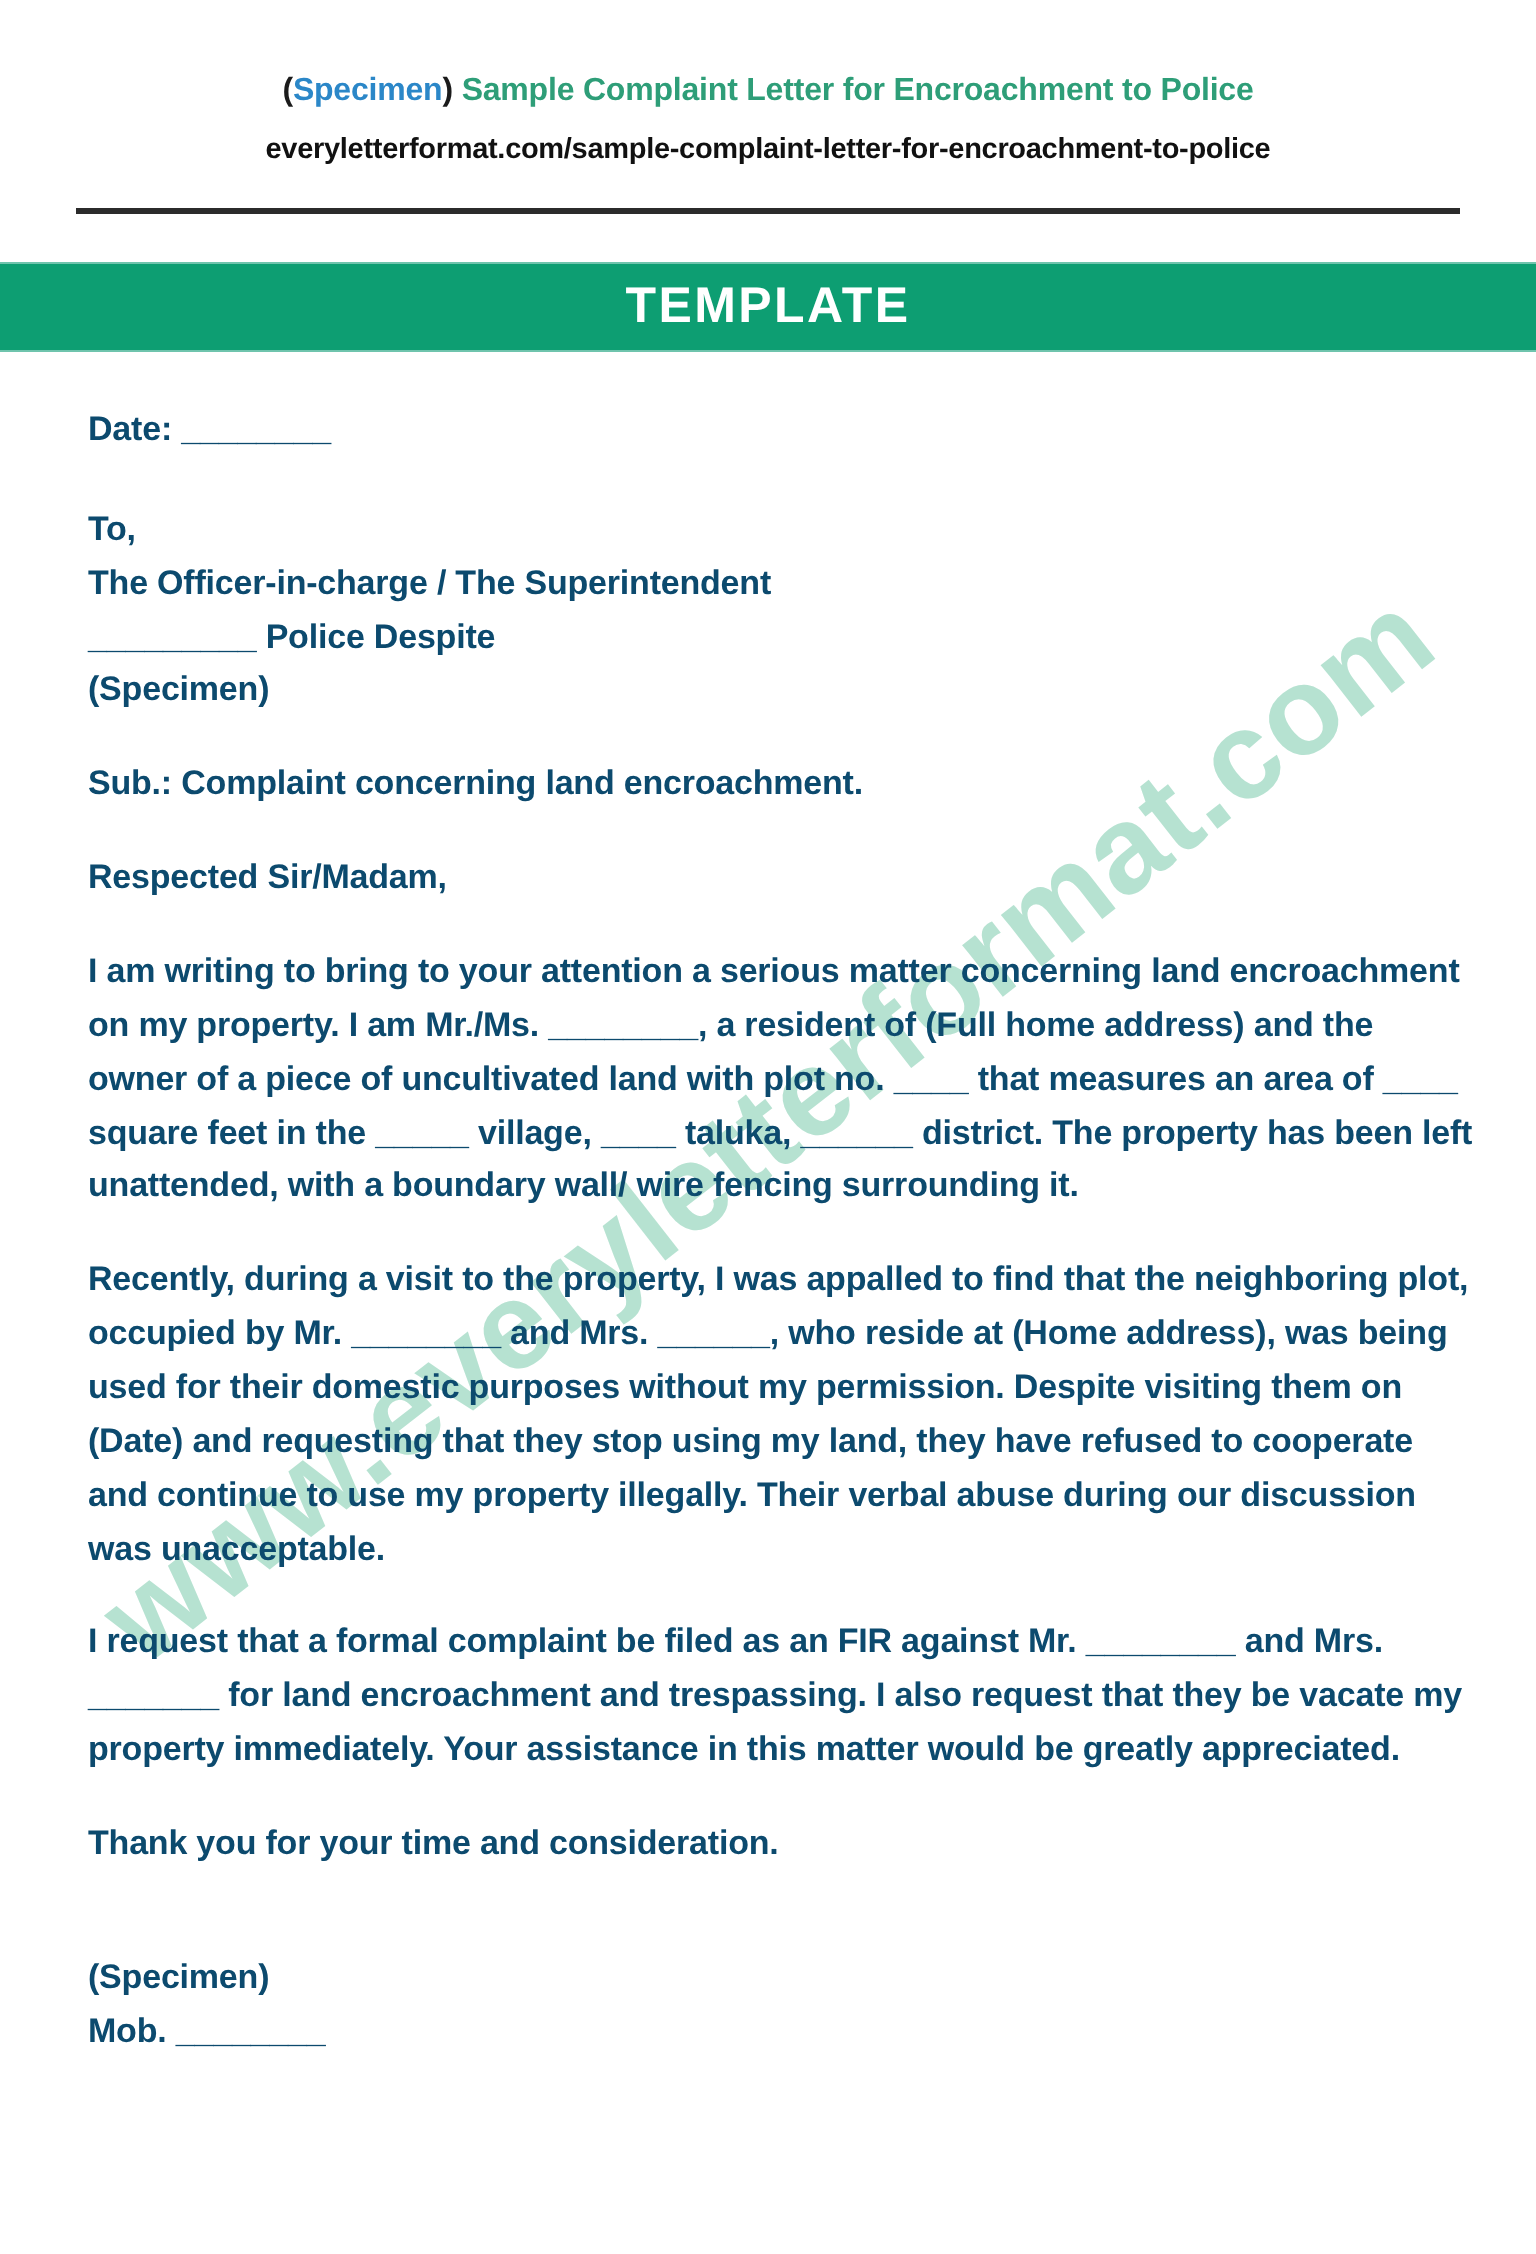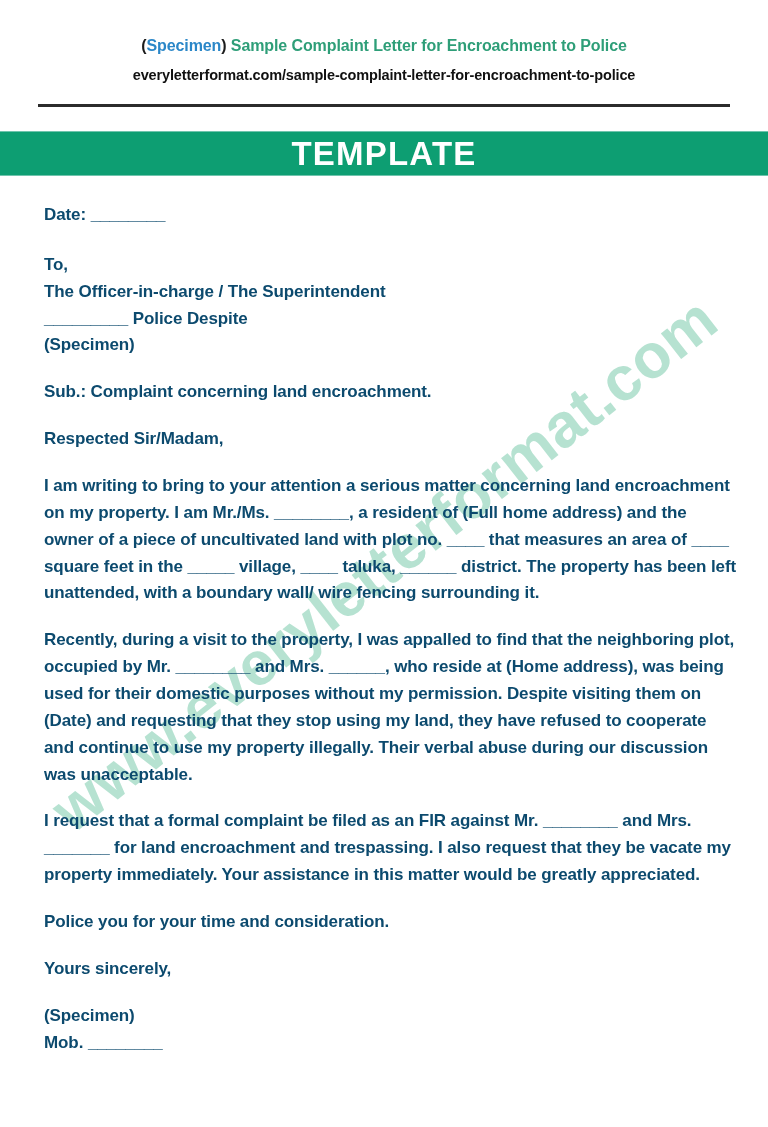--- a/index.html
+++ b/index.html
@@ -56,21 +56,21 @@
     height: 45px;
     background: #0d9e72;
     border-top: 1px solid #6fc4ad;
     border-bottom: 1px solid #6fc4ad;
     display: flex;
     align-items: center;
     justify-content: center;
   }
   .template-banner-label {
     color: #ffffff;
-    font-size: 33px;
+    font-size: 25px;
     font-weight: 700;
     letter-spacing: 1.2px;
   }
 
   
   .letter {
     position: relative;
     z-index: 2;
     padding: 26px 30px 0 44px;
     font-size: 17px;
@@ -151,25 +151,24 @@
   <div class="gap-sm"></div>
 
   <p class="para">Recently, during a visit to the property, I was appalled to find that the neighboring plot, occupied by Mr. ________ and Mrs. ______, who reside at (Home address), was being used for their domestic purposes without my permission. Despite visiting them on (Date) and requesting that they stop using my land, they have refused to cooperate and continue to use my property illegally. Their verbal abuse during our discussion was unacceptable.</p>
 
   <div class="gap-sm"></div>
 
   <p class="para">I request that a formal complaint be filed as an FIR against Mr. ________ and Mrs. _______ for land encroachment and trespassing. I also request that they be vacate my property immediately. Your assistance in this matter would be greatly appreciated.</p>
 
   <div class="gap-sm"></div>
 
-  <p class="block">Police you for your time and consideration.</p>
+  <p class="block">Thank you for your time and consideration.</p>
 
   <div class="gap-sm"></div>
 
-  <p class="block">Yours sincerely,</p>
 
   <div class="gap-sm"></div>
 
   <div class="block">
     <span class="line">(Specimen)</span>
     <span class="line">Mob. ________</span>
   </div>
 
 </div>
 

